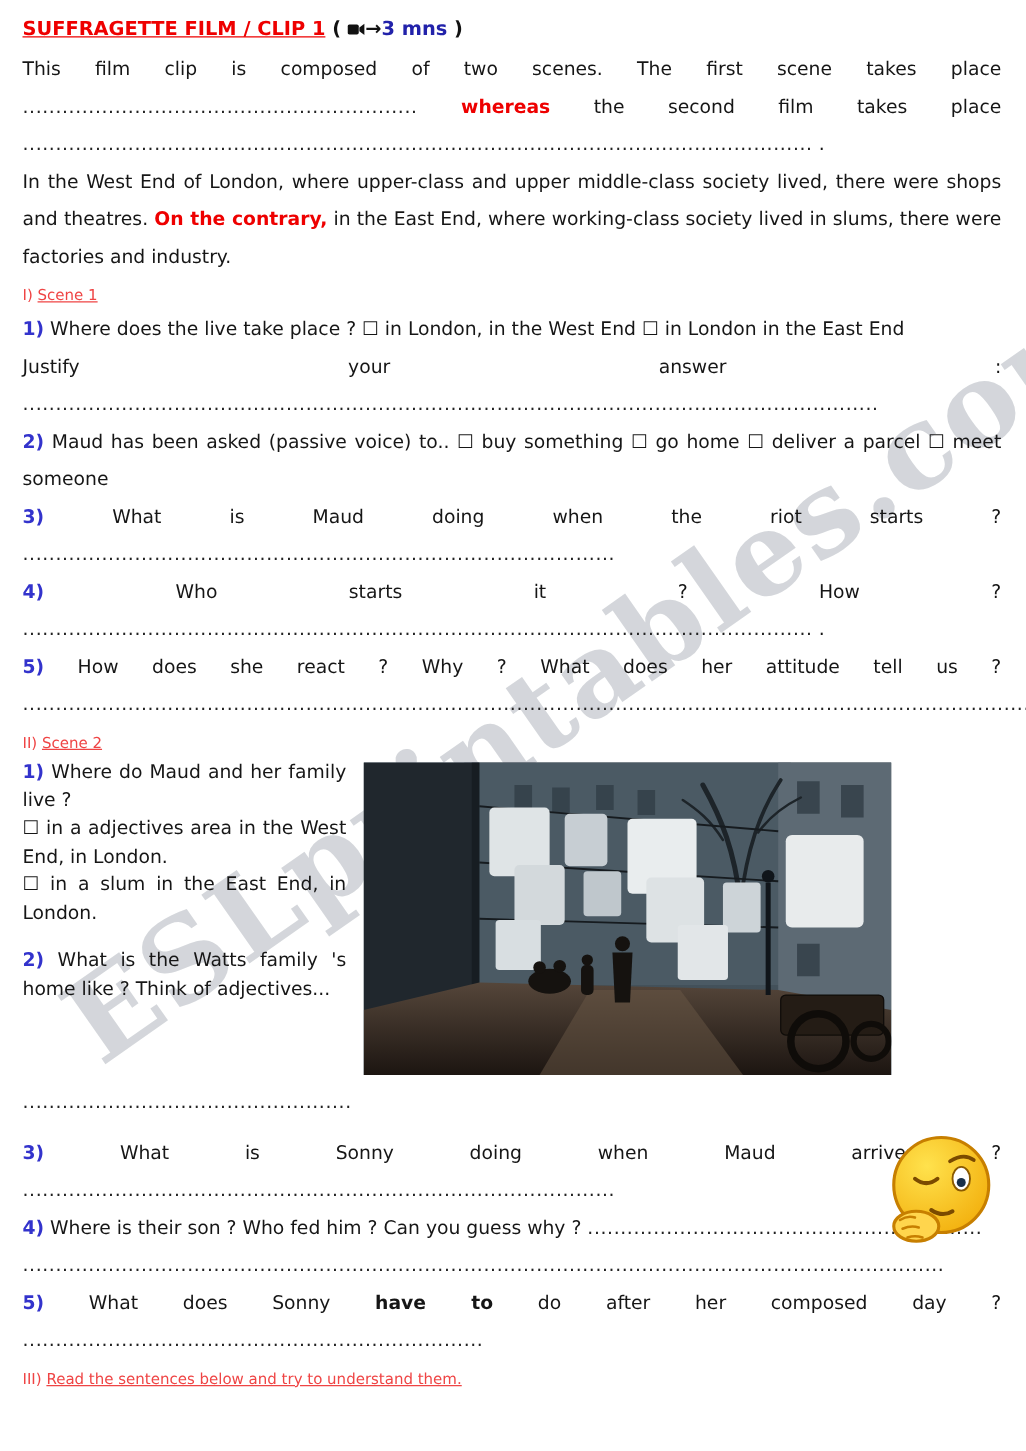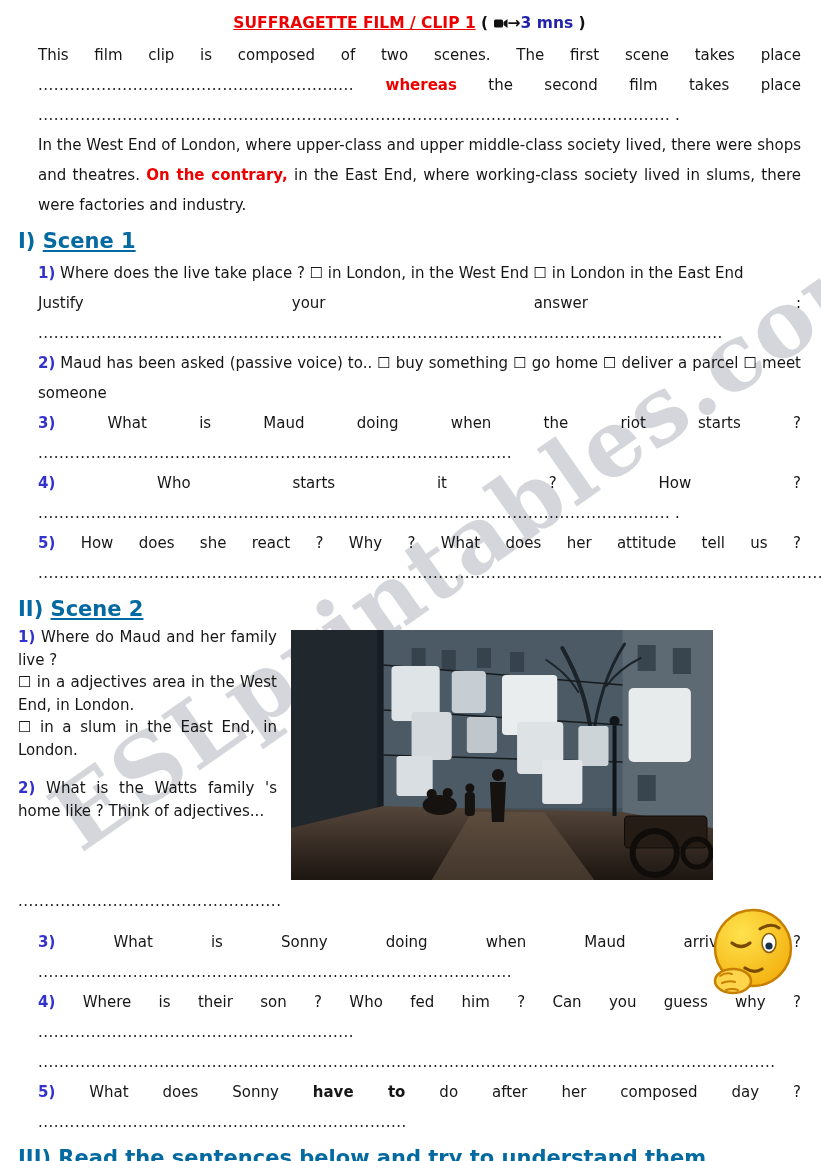--- a/index.html
+++ b/index.html
@@ -9,30 +9,30 @@
     font-family:"DejaVu Sans", sans-serif;
   }
   .watermark{
     position:absolute;left:-20px;top:500px;width:950px;height:120px;
     font-family:"DejaVu Serif", serif;font-weight:bold;font-size:92px;
     color:#9aa0aa;opacity:.42;transform:rotate(-35deg);
     white-space:nowrap;text-align:center;z-index:0;letter-spacing:2px;
     pointer-events:none;
   }
   .page{position:relative;z-index:1;padding:10px 20px 0 18px;box-sizing:border-box;}
-  .title-line{text-align:center;font-size:15.5px;margin:4px 0 8px;font-weight:bold;}
+  .title-line{font-size:15.5px;margin:4px 0 8px;font-weight:bold;}
   .title-main{color:#ee0000;text-decoration:underline;}
   .title-rest{color:#111;}
   .title-icon svg{vertical-align:-1px;}
   .dur{color:#2222aa;}
   .arrow{color:#111;font-weight:bold;}
   p{margin:0;}
-  .para,.q{font-size:15px;line-height:2.0;text-align:justify;margin-left:20px;}
+  .para,.q{font-size:15px;line-height:2.0;text-align:justify;}
   .s3line{font-size:15px;line-height:2.05;text-align:justify;}
-  .sec{font-size:21px;color:#0369a1;font-weight:bold;margin:9px 0 5px;}
+  .sec{font-size:12px;color:#ef4444;font-weight:normal;margin:9px 0 5px;}
   .sec .hund{text-decoration:underline;}
   .seg-n{}
   .seg-b{font-weight:bold;}
   .seg-rb{color:#ee0000;font-weight:bold;}
   .seg-bb{color:#3333cc;font-weight:bold;}
   .seg-d{word-break:break-all;letter-spacing:.5px;color:#222;}
   .scene2{zoom:1;}
   .film-still{
     float:right;width:422px;height:250px;margin:4px 88px 10px 14px;
     background:#3a4750;box-shadow:0 0 0 1px #2b333a inset;

